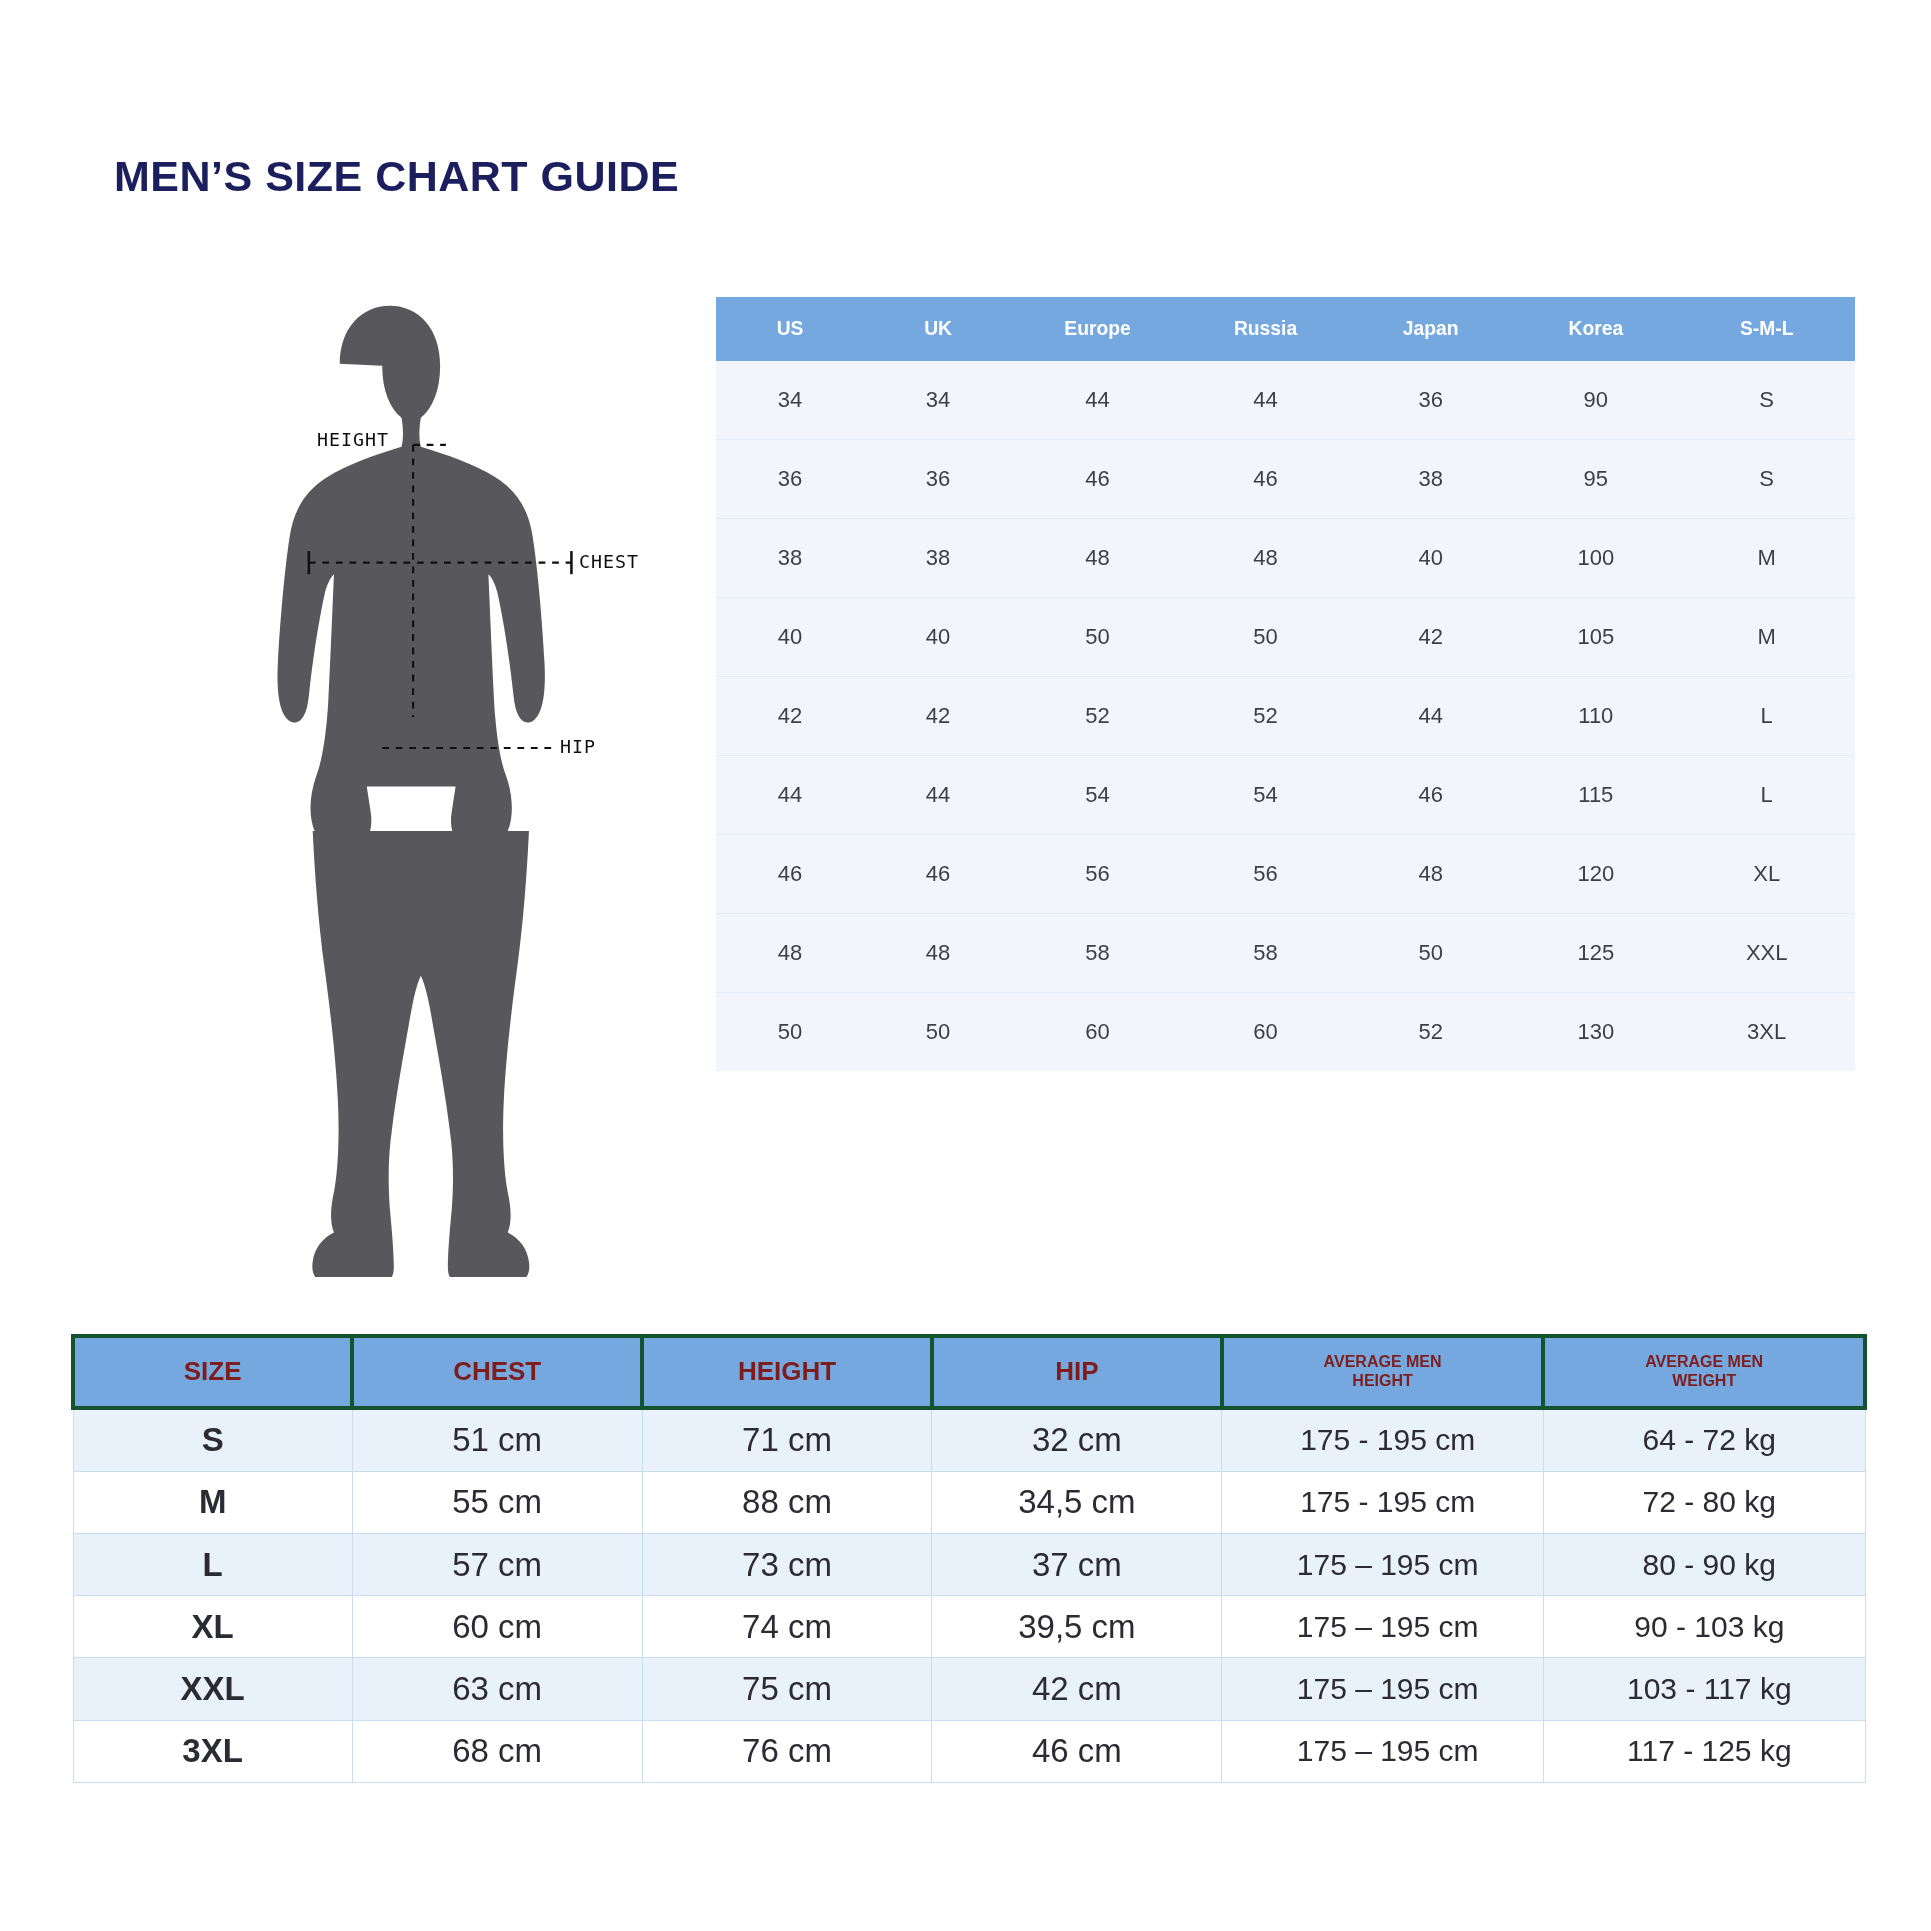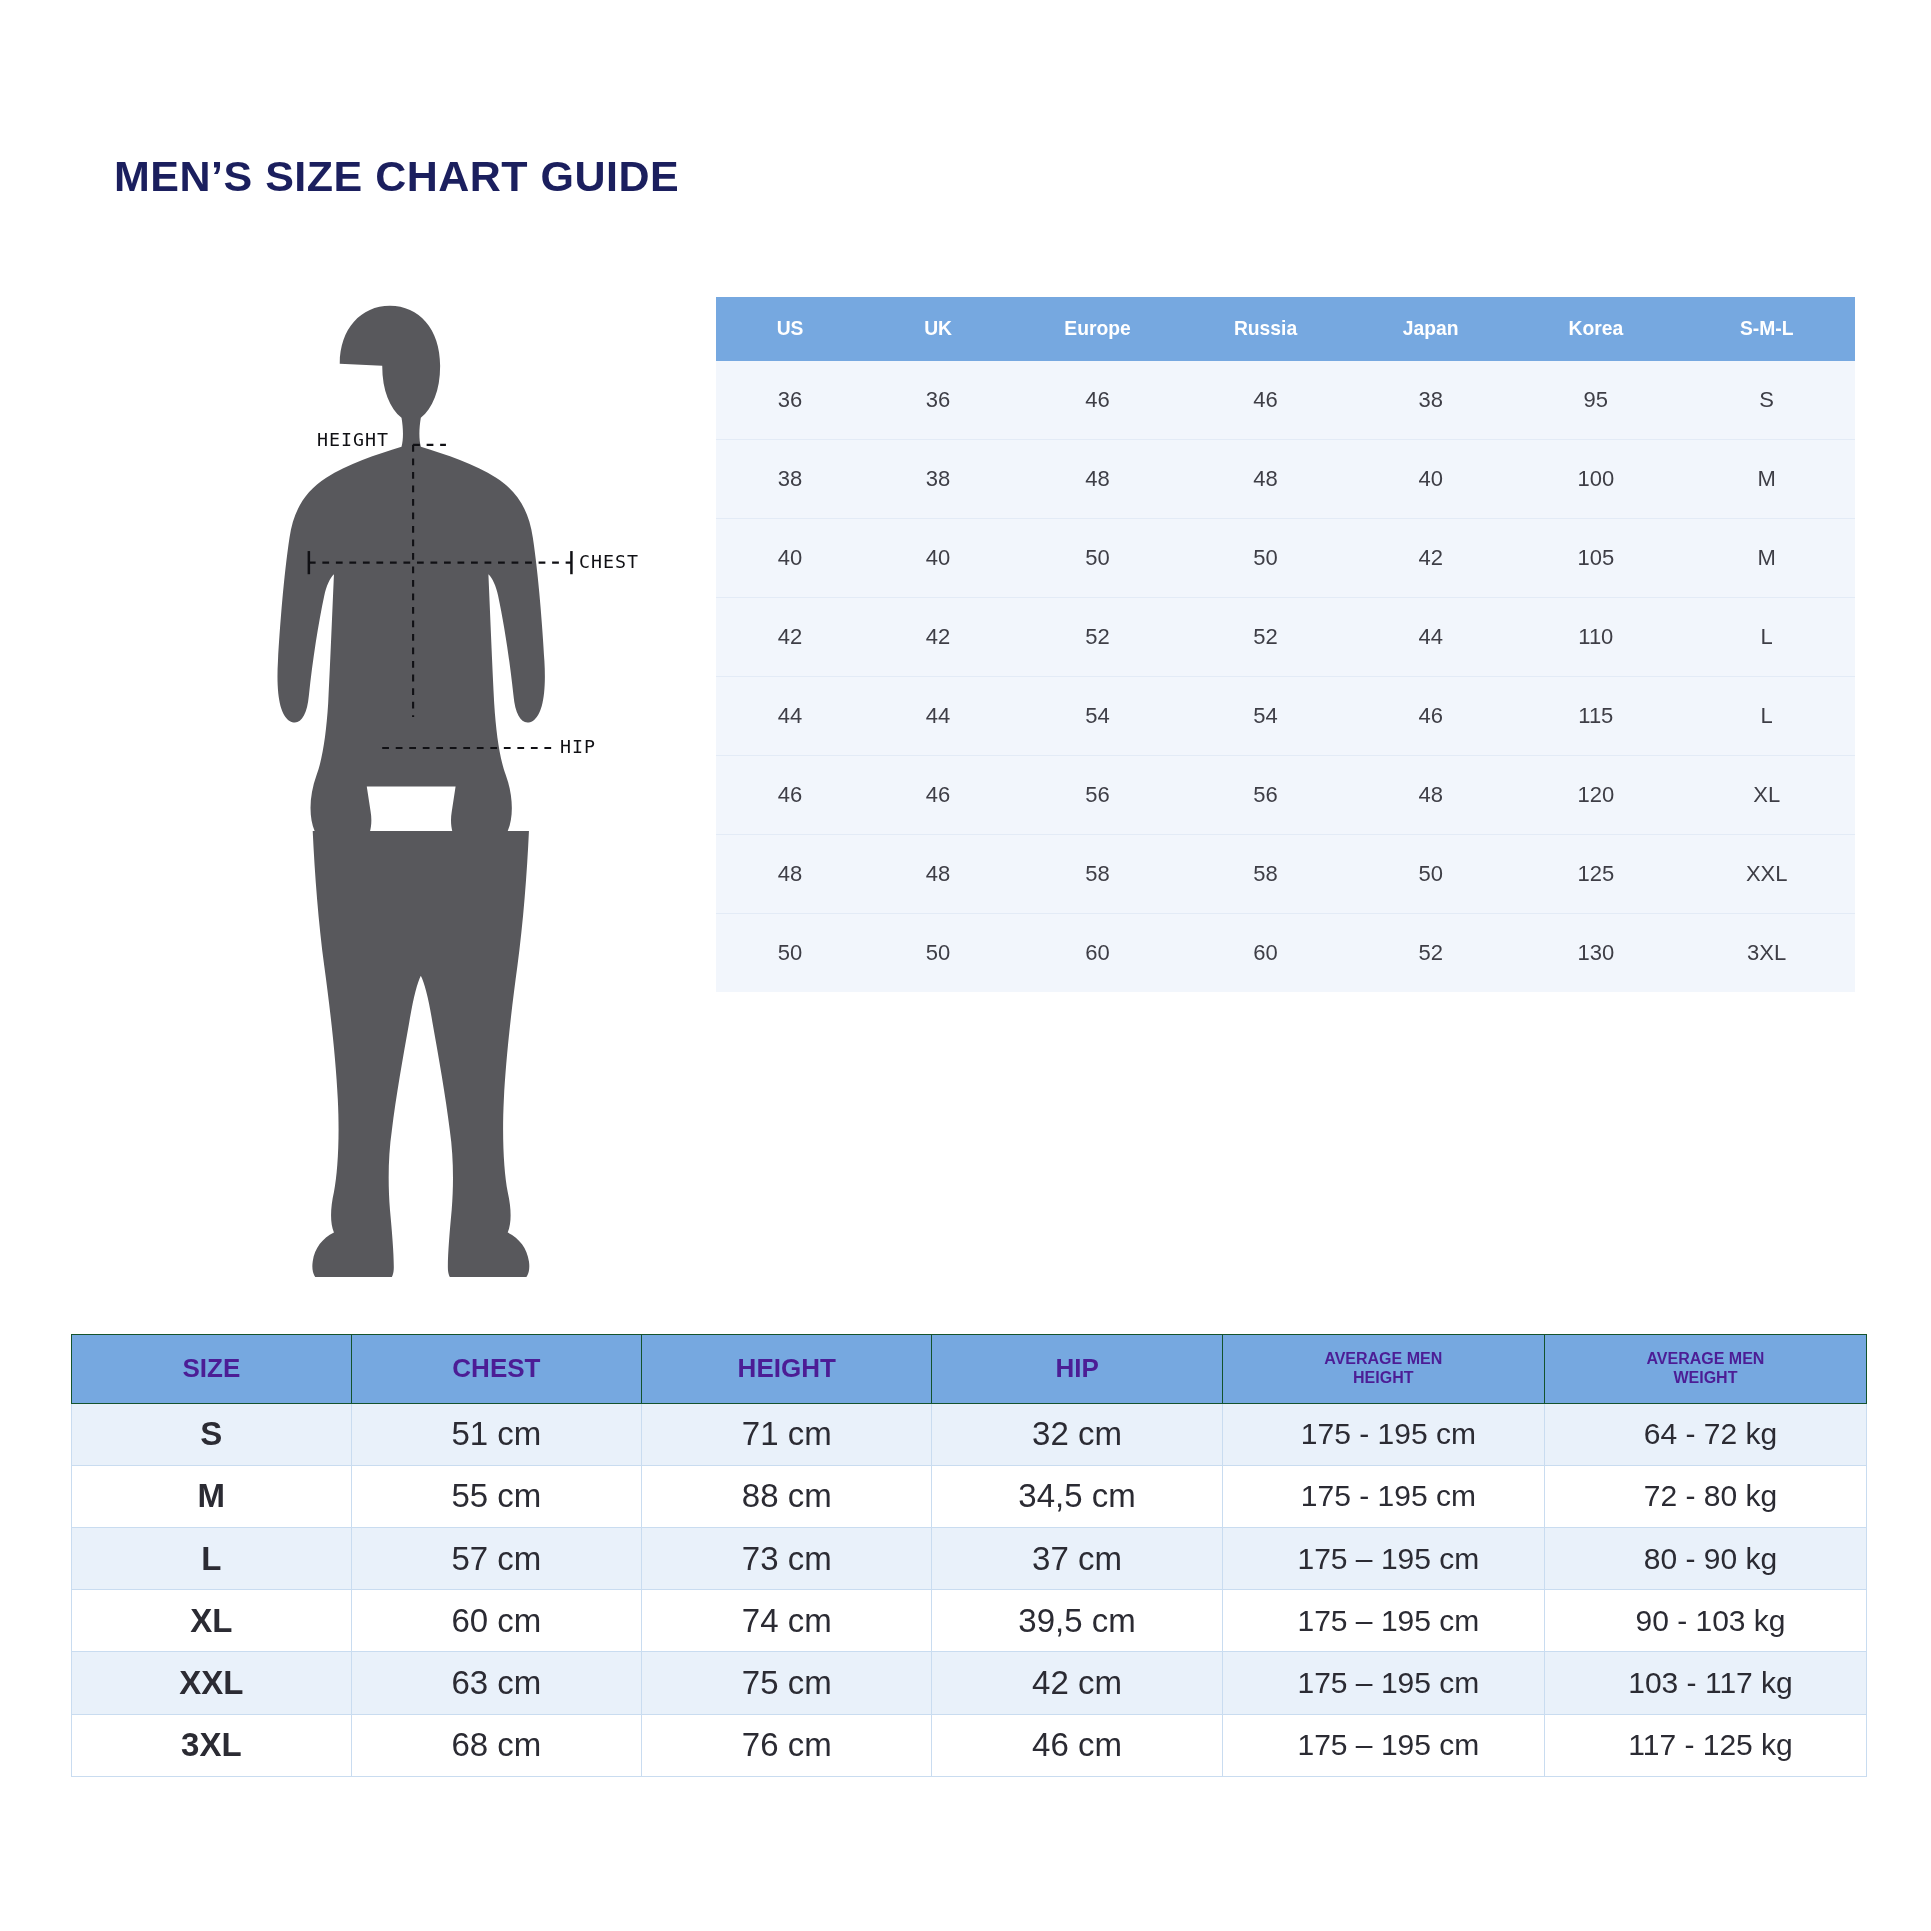--- a/index.html
+++ b/index.html
@@ -69,27 +69,27 @@
 
   
   .meas-table {
     position: absolute;
     left: 71px; top: 1302px;
     width: 1796px;
     border-collapse: collapse;
   }
   .meas-table th {
     background: #76a8e0;
-    color: #4c1d95;
+    color: #7f1d1d;
     font-size: 26px;
     font-weight: bold;
     text-align: center;
     padding: 15.4px 5.8px;
     line-height: 1.15;
-    border: 1px solid #14532d;
+    border: 4px solid #14532d;
   }
   .meas-table th.small {
     font-size: 16px;
   }
   .meas-table td {
     font-size: 33px;
     color: #2b2b33;
     text-align: center;
     padding: 11.6px 5.8px;
     border: 1px solid #c9dcf0;
@@ -189,20 +189,29 @@
         <th>UK</th>
         <th>Europe</th>
         <th>Russia</th>
         <th>Japan</th>
         <th>Korea</th>
         <th>S-M-L</th>
       </tr>
     </thead>
     <tbody>
       <tr>
+        <td>34</td>
+        <td>34</td>
+        <td>44</td>
+        <td>44</td>
+        <td>36</td>
+        <td>90</td>
+        <td>S</td>
+      </tr>
+      <tr>
         <td>36</td>
         <td>36</td>
         <td>46</td>
         <td>46</td>
         <td>38</td>
         <td>95</td>
         <td>S</td>
       </tr>
       <tr>
         <td>38</td>

